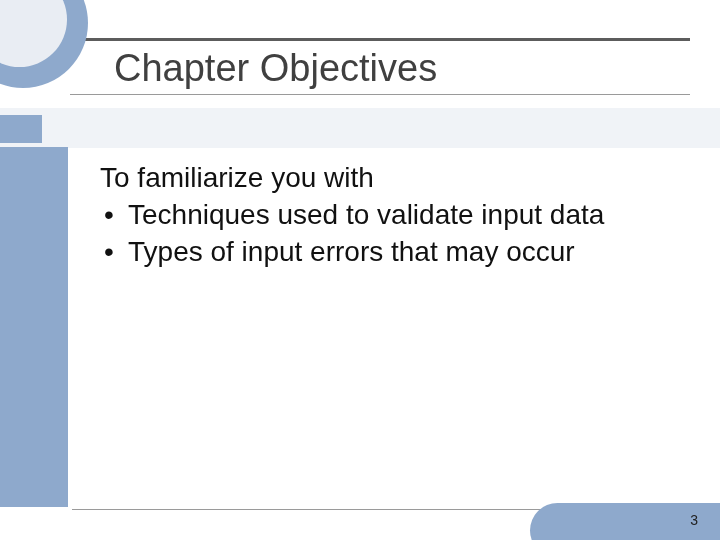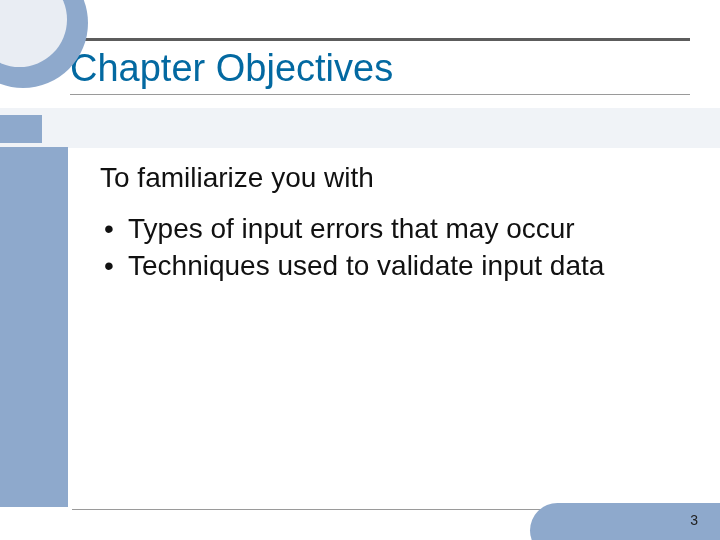--- a/index.html
+++ b/index.html
@@ -42,23 +42,24 @@
     left: 70px;
     right: 30px;
     top: 38px;
   }
   .title-line-top {
     border-top: 3px solid #5c5c5c;
     margin-bottom: 4px;
   }
   .title-text {
     font-size: 38px;
-    color: #0369a1;
+    color: #404040;
     padding: 2px 0 4px 0;
     font-weight: normal;
+    margin-left: 44px;
   }
   .title-line-bottom {
     border-top: 1px solid #9a9a9a;
   }
   
   .side-block-1 {
     position: absolute;
     left: 0;
     top: 115px;
     width: 42px;
@@ -87,21 +88,21 @@
   .content {
     position: absolute;
     left: 100px;
     top: 160px;
     right: 60px;
     font-size: 28px;
     color: #111;
     line-height: 1.25;
   }
   .intro {
-    margin-bottom: 16px;
+    margin-bottom: 2px;
   }
   ul.bullets {
     list-style: none;
     padding-left: 0;
   }
   ul.bullets li {
     position: relative;
     padding-left: 28px;
     margin-top: 2px;
   }
@@ -154,22 +155,22 @@
 
   <div class="title-wrap">
     <div class="title-line-top"></div>
     <div class="title-text">Chapter Objectives</div>
     <div class="title-line-bottom"></div>
   </div>
 
   <div class="content">
     <div class="intro">To familiarize you with</div>
     <ul class="bullets">
+      <li>Techniques used to validate input data</li>
       <li>Types of input errors that may occur</li>
-      <li>Techniques used to validate input data</li>
     </ul>
   </div>
 
   <div class="footer-line"></div>
   <div class="footer-pill"></div>
   <div class="page-num">3</div>
 
 </div>
 
 </body></html>

